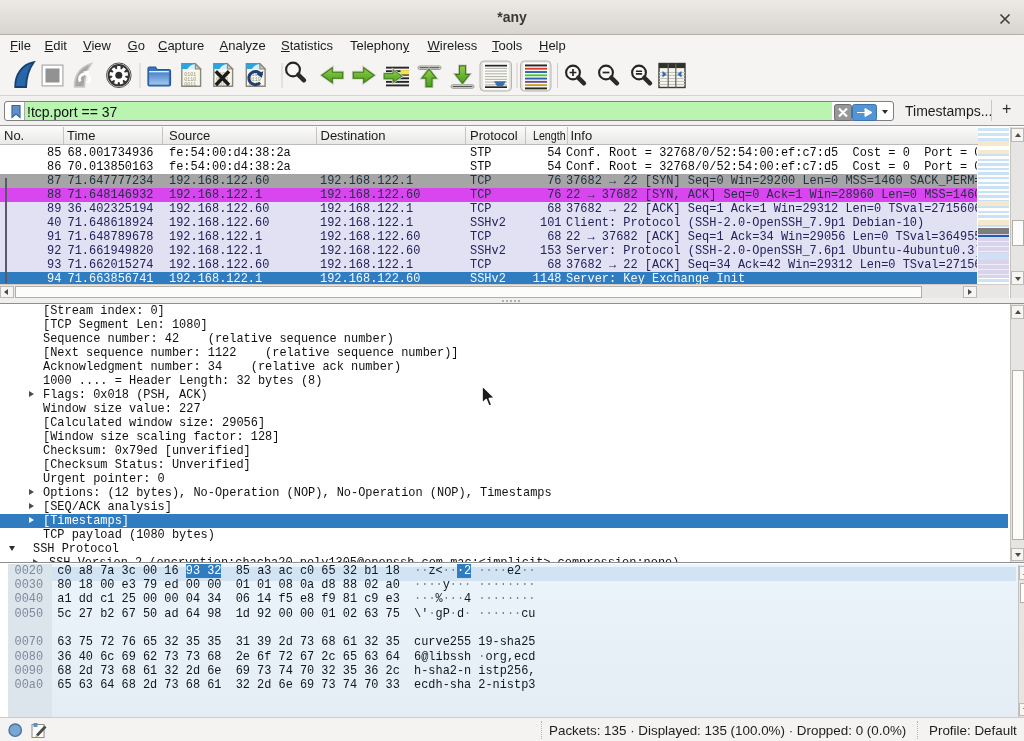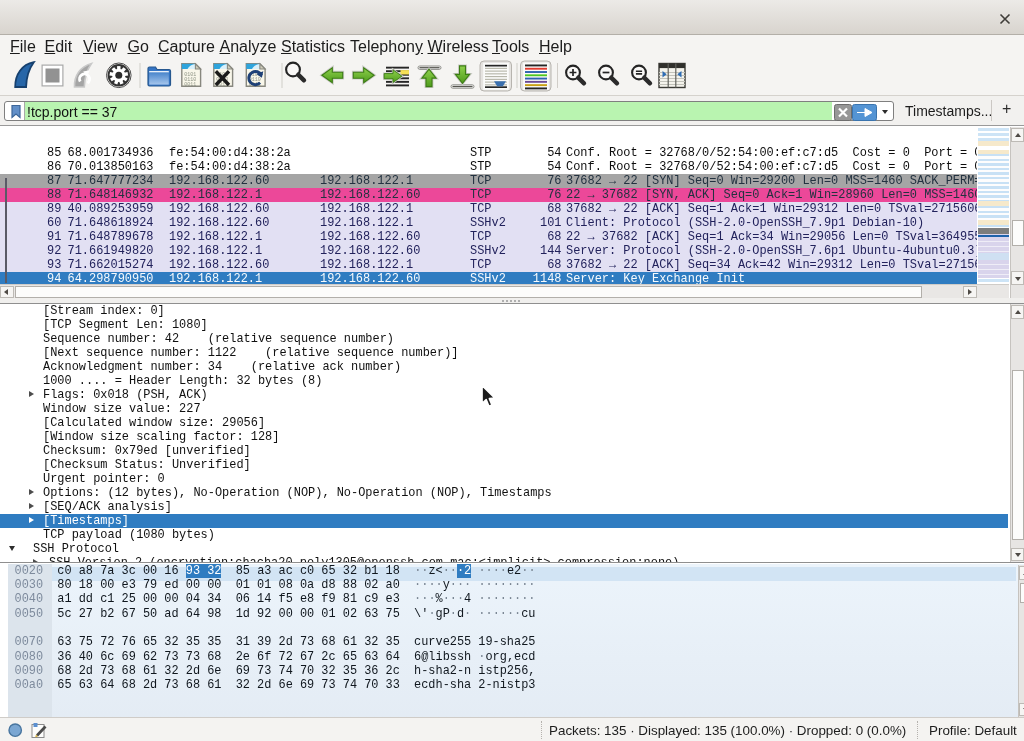--- a/index.html
+++ b/index.html
@@ -2,21 +2,21 @@
 <html><head><meta charset="utf-8"><title>any</title>
 <style>
 *{margin:0;padding:0;box-sizing:border-box}
 body{width:1024px;height:741px;font-family:"Liberation Sans",sans-serif;position:relative;overflow:hidden;background:#fff}
 .abs{position:absolute}
 pre,.mono{font-family:"Liberation Mono",monospace;}
 
 #title{left:0;top:0;width:1024px;height:35px;background:linear-gradient(#eceae7,#d8d4ce);border-bottom:1px solid #b3afa8}
 #title .t{width:100%;text-align:center;top:9px;font-size:14px;font-weight:bold;color:#3a3833}
 
-#menu{left:0;top:35px;width:1024px;height:21px;background:#f5f4f2;font-size:16px;color:#1c1c1c}
+#menu{left:0;top:35px;width:1024px;height:21px;background:#f5f4f2;font-size:13px;color:#1c1c1c}
 #menu span.mi{position:absolute;top:3px}
 
 #tbar{left:0;top:56px;width:1024px;height:40px;background:#f5f4f2;border-bottom:1px solid #d5d2cd}
 
 #fbar{left:0;top:96px;width:1024px;height:29px;background:#f2f1ef}
 #ffield{left:4px;top:5px;width:890px;height:20px;background:#fff;border:1px solid #7f7f7f;border-radius:3px}
 #fgreen{left:19px;top:0px;width:808px;height:18px;background:#b9f4b0}
 #ftext{left:22px;top:2px;font-size:14px;color:#111}
 
 #plist{left:0;top:125px;width:1024px;height:178px;background:#fff;border-top:1px solid #9a9a9a}
@@ -39,20 +39,21 @@
 #hexoff{left:0;top:0;width:44px;height:153px;background:#dce4ec}
 .hrow{position:absolute;left:6.5px;height:14.3px;font-family:"Liberation Mono",monospace;font-size:11.9px;line-height:14.3px;white-space:pre;color:#10171e}
 .hoff{color:#7e8b9d}
 .hdot{color:#7b8794}
 .hsel{background:#2f7cc1;color:#fff}
 
 #sbar{left:0;top:717px;width:1024px;height:24px;background:#f4f3f1;border-top:1px solid #cfccc8;font-size:13.4px;color:#1d1d1d}
 </style></head>
 <body>
 <div id="title" class="abs">
+    <div class="t abs">*any</div>
 <svg class="abs" style="left:999px;top:13px" width="12" height="12">
       <path d="M1.5 1.5 L10.5 10.5 M10.5 1.5 L1.5 10.5" stroke="#3f3d39" stroke-width="1.6"></path>
     </svg>
 </div>
 <div id="menu" class="abs">
 <span class="mi" style="left:10px"><span style="text-decoration:underline">F</span>ile</span>
 <span class="mi" style="left:44.5px"><span style="text-decoration:underline">E</span>dit</span>
 <span class="mi" style="left:83px"><span style="text-decoration:underline">V</span>iew</span>
 <span class="mi" style="left:127.5px"><span style="text-decoration:underline">G</span>o</span>
 <span class="mi" style="left:158px"><span style="text-decoration:underline">C</span>apture</span>
@@ -262,20 +263,35 @@
         <rect x="0.5" y="0.5" width="24" height="16" rx="2" fill="#5494d4" stroke="#3a74ae"></rect>
         <path d="M5 8.5 h8 v-4 l7 4 l-7 4 v-4" fill="#fff" stroke="#fff" stroke-width="1" stroke-linejoin="round"></path>
       </svg>
 <div class="arr" style="left:877px;top:8px;border-left:3.5px solid transparent;border-right:3.5px solid transparent;border-top:4.34px solid #2c2c2c"></div>
 </div>
 <span class="abs" style="left:905px;top:7px;font-size:14px;color:#1d1d1d">Timestamps...</span>
 <div class="abs" style="left:991px;top:4px;width:1px;height:21px;background:#cbc8c4"></div>
 <span class="abs" style="left:1002px;top:4px;font-size:16px;color:#2d2d2d">+</span>
 </div>
 <div id="plist" class="abs">
+<div id="phead" class="abs">
+<span style="left:4px">No.</span>
+<span style="left:67px">Time</span>
+<span style="left:169px">Source</span>
+<span style="left:320.5px">Destination</span>
+<span style="left:470px">Protocol</span>
+<span style="left:570.5px">Info</span>
+<span style="left:533px;width:40px;display:inline-block;transform:scaleX(0.82);transform-origin:0 0">Length</span>
+<i style="left:62.5px"></i>
+<i style="left:161.5px"></i>
+<i style="left:316px"></i>
+<i style="left:465px"></i>
+<i style="left:525px"></i>
+<i style="left:566.5px"></i>
+</div>
 <div class="prow" style="top:20px;background:#ffffff;color:#0d0d0d">
 <span style="left:47px">85</span>
 <span style="left:67.5px">68.001734936</span>
 <span style="left:169px">fe:54:00:d4:38:2a</span>
 <span style="left:547.16px">54</span>
 <span style="left:470px">STP</span>
 <span style="left:566px">Conf. Root = 32768/0/52:54:00:ef:c7:d5  Cost = 0  Port = 0x8001</span>
 </div>
 <div class="prow" style="top:34px;background:#ffffff;color:#0d0d0d">
 <span style="left:47px">86</span>
@@ -287,40 +303,40 @@
 </div>
 <div class="prow" style="top:48px;background:#a5a5a5;color:#233240">
 <span style="left:47px">87</span>
 <span style="left:67.5px">71.647777234</span>
 <span style="left:169px">192.168.122.60</span>
 <span style="left:320px">192.168.122.1</span>
 <span style="left:547.16px">76</span>
 <span style="left:470px">TCP</span>
 <span style="left:566px">37682 → 22 [SYN] Seq=0 Win=29200 Len=0 MSS=1460 SACK_PERM=1</span>
 </div>
-<div class="prow" style="top:62px;background:#ec4899;color:#233240">
+<div class="prow" style="top:62px;background:#d946ef;color:#233240">
 <span style="left:47px">88</span>
 <span style="left:67.5px">71.648146932</span>
 <span style="left:169px">192.168.122.1</span>
 <span style="left:320px">192.168.122.60</span>
 <span style="left:547.16px">76</span>
 <span style="left:470px">TCP</span>
 <span style="left:566px">22 → 37682 [SYN, ACK] Seq=0 Ack=1 Win=28960 Len=0 MSS=1460 S</span>
 </div>
 <div class="prow" style="top:76px;background:#e2e0f3;color:#22225c">
 <span style="left:47px">89</span>
-<span style="left:67.5px">40.089253959</span>
+<span style="left:67.5px">36.402325194</span>
 <span style="left:169px">192.168.122.60</span>
 <span style="left:320px">192.168.122.1</span>
 <span style="left:547.16px">68</span>
 <span style="left:470px">TCP</span>
 <span style="left:566px">37682 → 22 [ACK] Seq=1 Ack=1 Win=29312 Len=0 TSval=2715606553</span>
 </div>
 <div class="prow" style="top:90px;background:#e2e0f3;color:#22225c">
-<span style="left:47px">60</span>
+<span style="left:47px">40</span>
 <span style="left:67.5px">71.648618924</span>
 <span style="left:169px">192.168.122.60</span>
 <span style="left:320px">192.168.122.1</span>
 <span style="left:539.99px">101</span>
 <span style="left:470px">SSHv2</span>
 <span style="left:566px">Client: Protocol (SSH-2.0-OpenSSH_7.9p1 Debian-10)</span>
 </div>
 <div class="prow" style="top:104px;background:#e2e0f3;color:#22225c">
 <span style="left:47px">91</span>
 <span style="left:67.5px">71.648789678</span>
@@ -328,36 +344,36 @@
 <span style="left:320px">192.168.122.60</span>
 <span style="left:547.16px">68</span>
 <span style="left:470px">TCP</span>
 <span style="left:566px">22 → 37682 [ACK] Seq=1 Ack=34 Win=29056 Len=0 TSval=36495535</span>
 </div>
 <div class="prow" style="top:118px;background:#e2e0f3;color:#22225c">
 <span style="left:47px">92</span>
 <span style="left:67.5px">71.661949820</span>
 <span style="left:169px">192.168.122.1</span>
 <span style="left:320px">192.168.122.60</span>
-<span style="left:539.99px">144</span>
+<span style="left:539.99px">153</span>
 <span style="left:470px">SSHv2</span>
 <span style="left:566px">Server: Protocol (SSH-2.0-OpenSSH_7.6p1 Ubuntu-4ubuntu0.3)</span>
 </div>
 <div class="prow" style="top:132px;background:#e2e0f3;color:#22225c">
 <span style="left:47px">93</span>
 <span style="left:67.5px">71.662015274</span>
 <span style="left:169px">192.168.122.60</span>
 <span style="left:320px">192.168.122.1</span>
 <span style="left:547.16px">68</span>
 <span style="left:470px">TCP</span>
 <span style="left:566px">37682 → 22 [ACK] Seq=34 Ack=42 Win=29312 Len=0 TSval=2715606</span>
 </div>
 <div class="prow" style="top:146px;background:#2f7cc1;color:#f6fafd">
 <span style="left:47px">94</span>
-<span style="left:67.5px">64.298790950</span>
+<span style="left:67.5px">71.663856741</span>
 <span style="left:169px">192.168.122.1</span>
 <span style="left:320px">192.168.122.60</span>
 <span style="left:532.82px">1148</span>
 <span style="left:470px">SSHv2</span>
 <span style="left:566px">Server: Key Exchange Init</span>
 </div>
 <div class="abs" style="left:5px;top:52px;width:1.5px;height:105px;background:#5a5a66"></div>
 <div class="abs" style="left:978px;top:1px;width:30.5px;height:158px;background:#fff">
 <div class="abs" style="left:0;top:1px;width:30.5px;height:3px;background:#cde4f6"></div>
 <div class="abs" style="left:0;top:6px;width:30.5px;height:3px;background:#cde4f6"></div>

